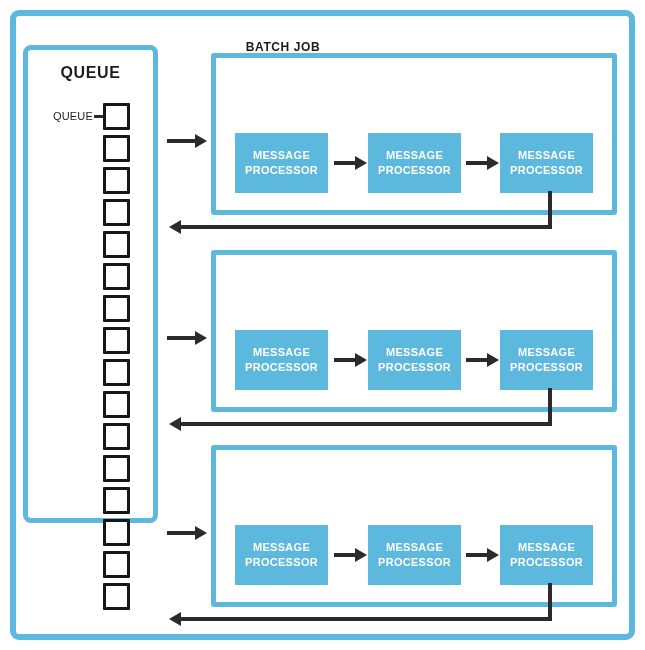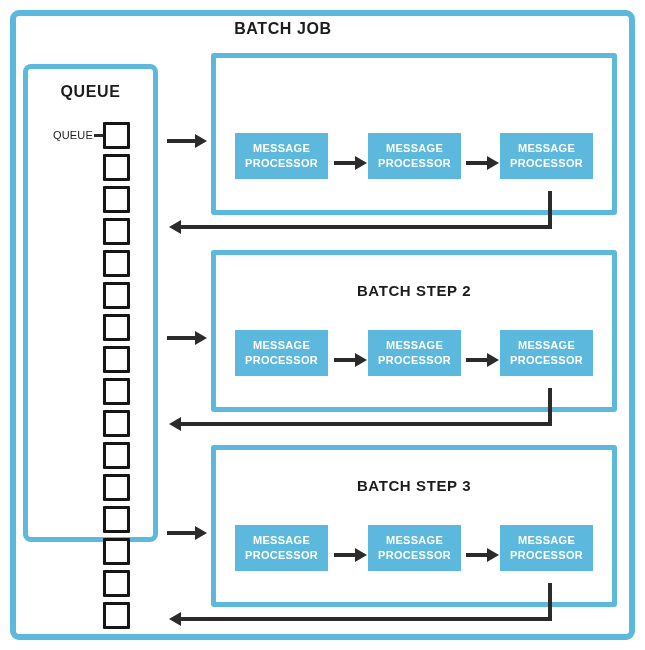--- a/index.html
+++ b/index.html
@@ -22,29 +22,29 @@
 
   
   .outer {
     left: 10px; top: 10px;
     width: 625px; height: 630px;
     border: 6px solid var(--accent);
     border-radius: 9px;
     box-sizing: border-box;
   }
   .batch-job-title {
-    left: 10px; top: 20px; width: 546px;
-    text-align: center;
-    font-size: 16px; font-weight: bold;
+    left: 10px; top: 40px; width: 546px;
+    text-align: center;
+    font-size: 12px; font-weight: bold;
     letter-spacing: 0.6px;
   }
 
   
   .queue {
-    left: 23px; top: 64px;
+    left: 23px; top: 45px;
     width: 135px; height: 478px;
     border: 5px solid var(--accent);
     border-radius: 8px;
     box-sizing: border-box;
   }
   .queue-title {
     left: 0; top: 14px; width: 125px;
     text-align: center;
     font-size: 16px; font-weight: bold;
     letter-spacing: 0.6px;
@@ -80,21 +80,21 @@
   .step-1 { top: 53px; }
   .step-2 { top: 250px; }
   .step-3 { top: 445px; }
   .step-title {
     left: 0; top: 27px; width: 396px;
     text-align: center;
     font-size: 15px; font-weight: bold;
     letter-spacing: 0.6px;
   }
   .mp {
-    top: 75px; width: 93px; height: 46px;
+    top: 75px; width: 93px; height: 60px;
     background: var(--accent);
     color: var(--mp-text);
     font-size: 11px; font-weight: bold;
     letter-spacing: 0.3px;
     line-height: 1.35;
     display: flex; align-items: center; justify-content: center;
     text-align: center;
     box-sizing: border-box;
     padding: 2px 8px;
   }
@@ -174,32 +174,30 @@
     <div class="abs mp mp-1">MESSAGE PROCESSOR</div>
     <div class="abs hline mparrow-line-1"></div>
     <div class="abs head-right mparrow-head-1"></div>
     <div class="abs mp mp-2">MESSAGE PROCESSOR</div>
     <div class="abs hline mparrow-line-2"></div>
     <div class="abs head-right mparrow-head-2"></div>
     <div class="abs mp mp-3">MESSAGE PROCESSOR</div>
   </div>
 
   <div class="abs step step-2">
-    <div class="abs step-title">BATCH STEP 2</div>
     <div class="abs mp mp-1">MESSAGE PROCESSOR</div>
     <div class="abs hline mparrow-line-1"></div>
     <div class="abs head-right mparrow-head-1"></div>
     <div class="abs mp mp-2">MESSAGE PROCESSOR</div>
     <div class="abs hline mparrow-line-2"></div>
     <div class="abs head-right mparrow-head-2"></div>
     <div class="abs mp mp-3">MESSAGE PROCESSOR</div>
   </div>
 
   <div class="abs step step-3">
-    <div class="abs step-title">BATCH STEP 3</div>
     <div class="abs mp mp-1">MESSAGE PROCESSOR</div>
     <div class="abs hline mparrow-line-1"></div>
     <div class="abs head-right mparrow-head-1"></div>
     <div class="abs mp mp-2">MESSAGE PROCESSOR</div>
     <div class="abs hline mparrow-line-2"></div>
     <div class="abs head-right mparrow-head-2"></div>
     <div class="abs mp mp-3">MESSAGE PROCESSOR</div>
   </div>
 
   <div class="abs hline in-line in-line-1"></div>

